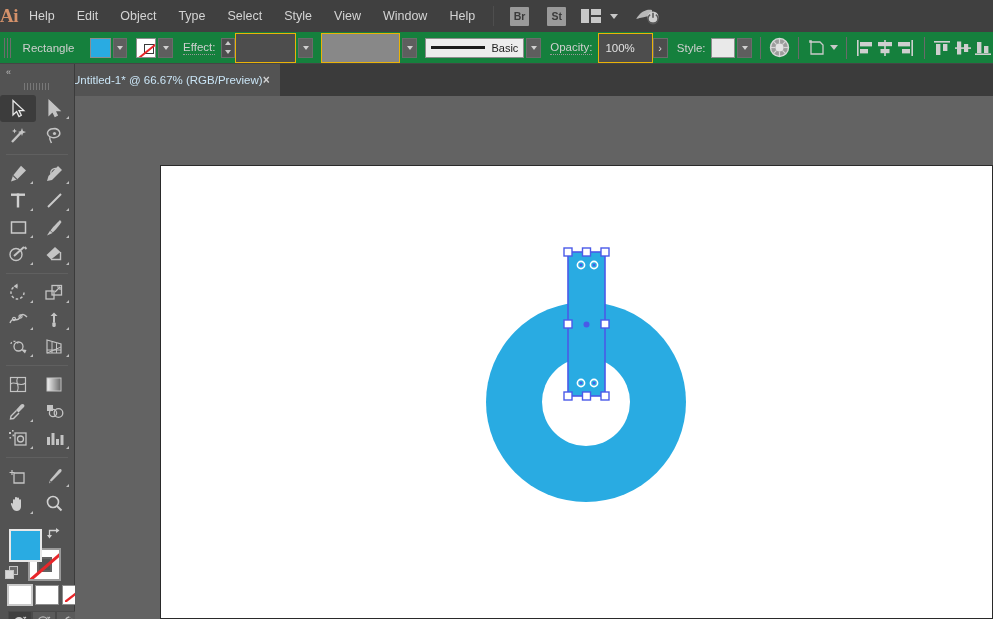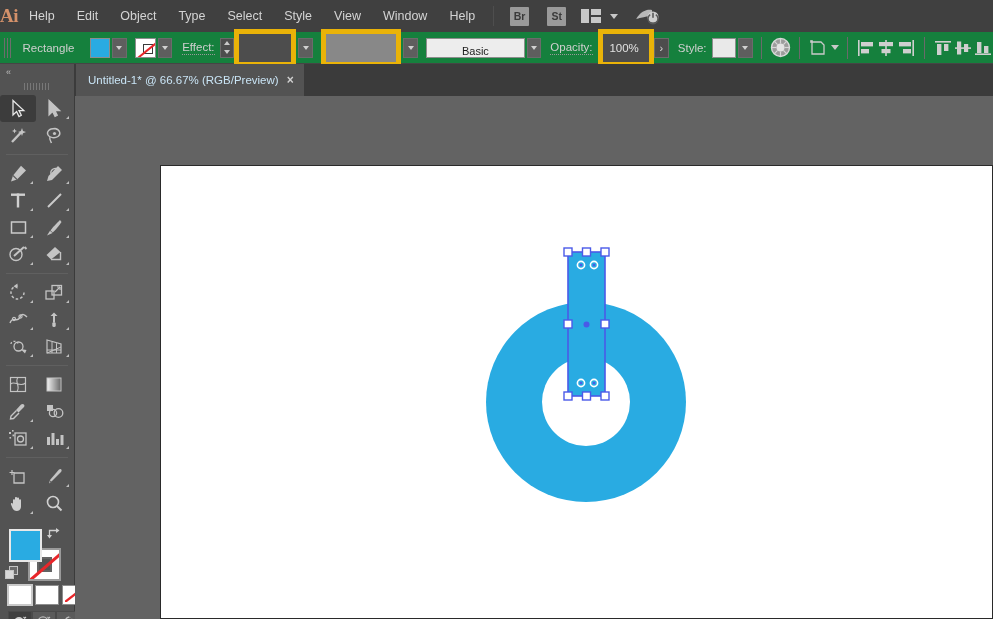--- a/index.html
+++ b/index.html
@@ -102,50 +102,50 @@
     border:1.5px solid #3a3a3a;
   }
   .stepper {
     width: 16px; height: 20px; background: #4d4d4d; border: 1px solid #6b6b6b;
     display:flex; flex-direction: column; align-items:center; justify-content:space-around;
   }
   .stepper .u, .stepper .d { width:0;height:0;border-left:3.5px solid transparent;border-right:3.5px solid transparent; }
   .stepper .u { border-bottom: 4px solid #c9c9c9; }
   .stepper .d { border-top: 4px solid #c9c9c9; }
   .field {
-    height: 20px; background: #4d4d4d; border: 5px solid #eab308;
+    height: 20px; background: #4d4d4d; border: 1px solid #eab308;
     display: flex; align-items: center; padding: 14px 6px;
     font-size: 11.5px; color: #e2e2e2;
   }
   .field.gray-fill { background: #888; }
   .brush-box {
     height: 20px; background: #ededed; border: 1px solid #8d8d8d;
-    display: flex; align-items: center; padding: 0 5px; gap: 6px; width: 115px; flex-direction: column;
+    display: flex; align-items: center; padding: 0 5px; gap: 6px; width: 115px;
   }
   .brush-line { flex: 1; height: 3px; background: #1c1c1c; }
   .brush-txt { font-size: 11px; color: #1c1c1c; }
   .arrow-r {
     width: 17px; height: 20px; background: #4d4d4d; border: 1px solid #6b6b6b;
     display:flex; align-items:center; justify-content:center;
     font-size: 11px; color:#d8d8d8;
   }
   .cb-sep { width: 1px; height: 22px; background: #6a6a6a; margin: 0 8px; }
   .icon-btn {
     width: 24px; height: 24px; display:flex; align-items:center; justify-content:center;
   }
 
   
   #tabbar {
     position: absolute; left: 0; top: 64px; width: 993px; height: 32px;
     background: #3b3b3b;
   }
   #doc-tab {
-    position: absolute; left: 76px; top: 0; height: 32px;
+    position: absolute; left: 60px; top: 0; height: 32px;
     background: #535353;
-    display: flex; align-items: center; padding: 0 10px 0 12px; gap: 8px;
+    display: flex; align-items: center; padding: 0 10px 0 12px; gap: 0;
   }
   #doc-tab .t { font-size: 11.5px; color: #c9e4f5; white-space: nowrap; }
   #doc-tab .x { font-size: 12px; color: #d0d0d0; font-weight: bold; }
 
   
   #toolbar {
     position: absolute; left: 0; top: 64px; width: 75px; height: 555px;
     background: #535353; border-right: 1px solid #3b3b3b;
   }
   #tb-collapse {

